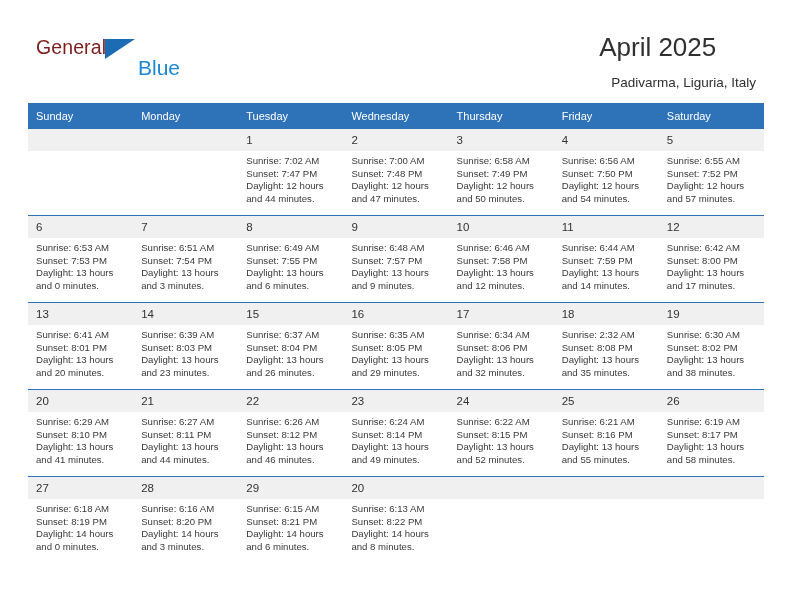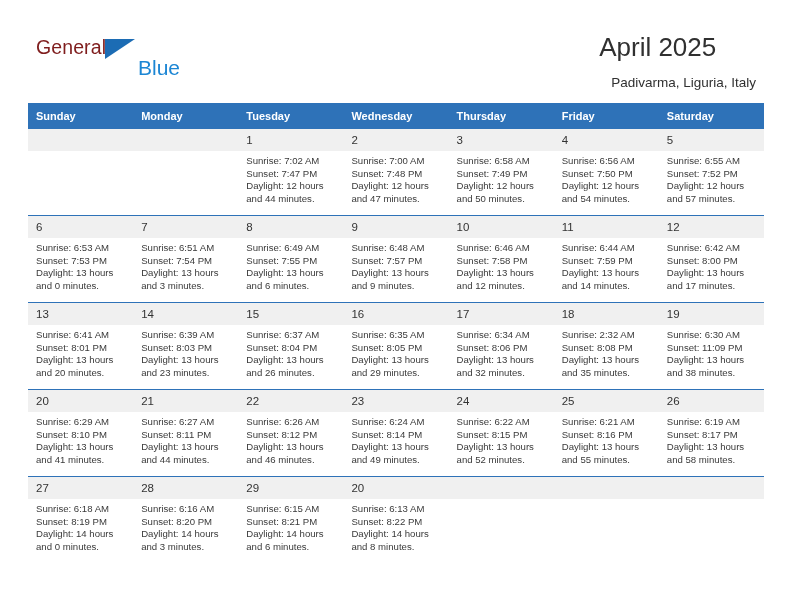--- a/index.html
+++ b/index.html
@@ -89,21 +89,21 @@
     left: 28px;
     top: 103px;
     width: 736px;
     border-collapse: collapse;
     table-layout: fixed;
   }
   .calendar th {
     background: #2e72b8;
     color: #ffffff;
     font-size: 11px;
-    font-weight: bold;
+    font-weight: normal;
     text-align: left;
     padding: 6px 0 6px 8px;
     height: 14px;
     border: none;
   }
   .calendar td {
     vertical-align: top;
     padding: 0;
     border: none;
     border-top: 1.3px solid #2e72b8;
@@ -354,21 +354,21 @@
               <div>Sunrise: 2:32 AM</div>
               <div>Sunset: 8:08 PM</div>
               <div>Daylight: 13 hours</div>
               <div>and 35 minutes.</div>
             </div>
           </td>
           <td>
             <span class="daynum">19</span>
             <div class="cell-body">
               <div>Sunrise: 6:30 AM</div>
-              <div>Sunset: 11:09 PM</div>
+              <div>Sunset: 8:02 PM</div>
               <div>Daylight: 13 hours</div>
               <div>and 38 minutes.</div>
             </div>
           </td>
         </tr>
         <tr class="week">
           <td>
             <span class="daynum">20</span>
             <div class="cell-body">
               <div>Sunrise: 6:29 AM</div>

